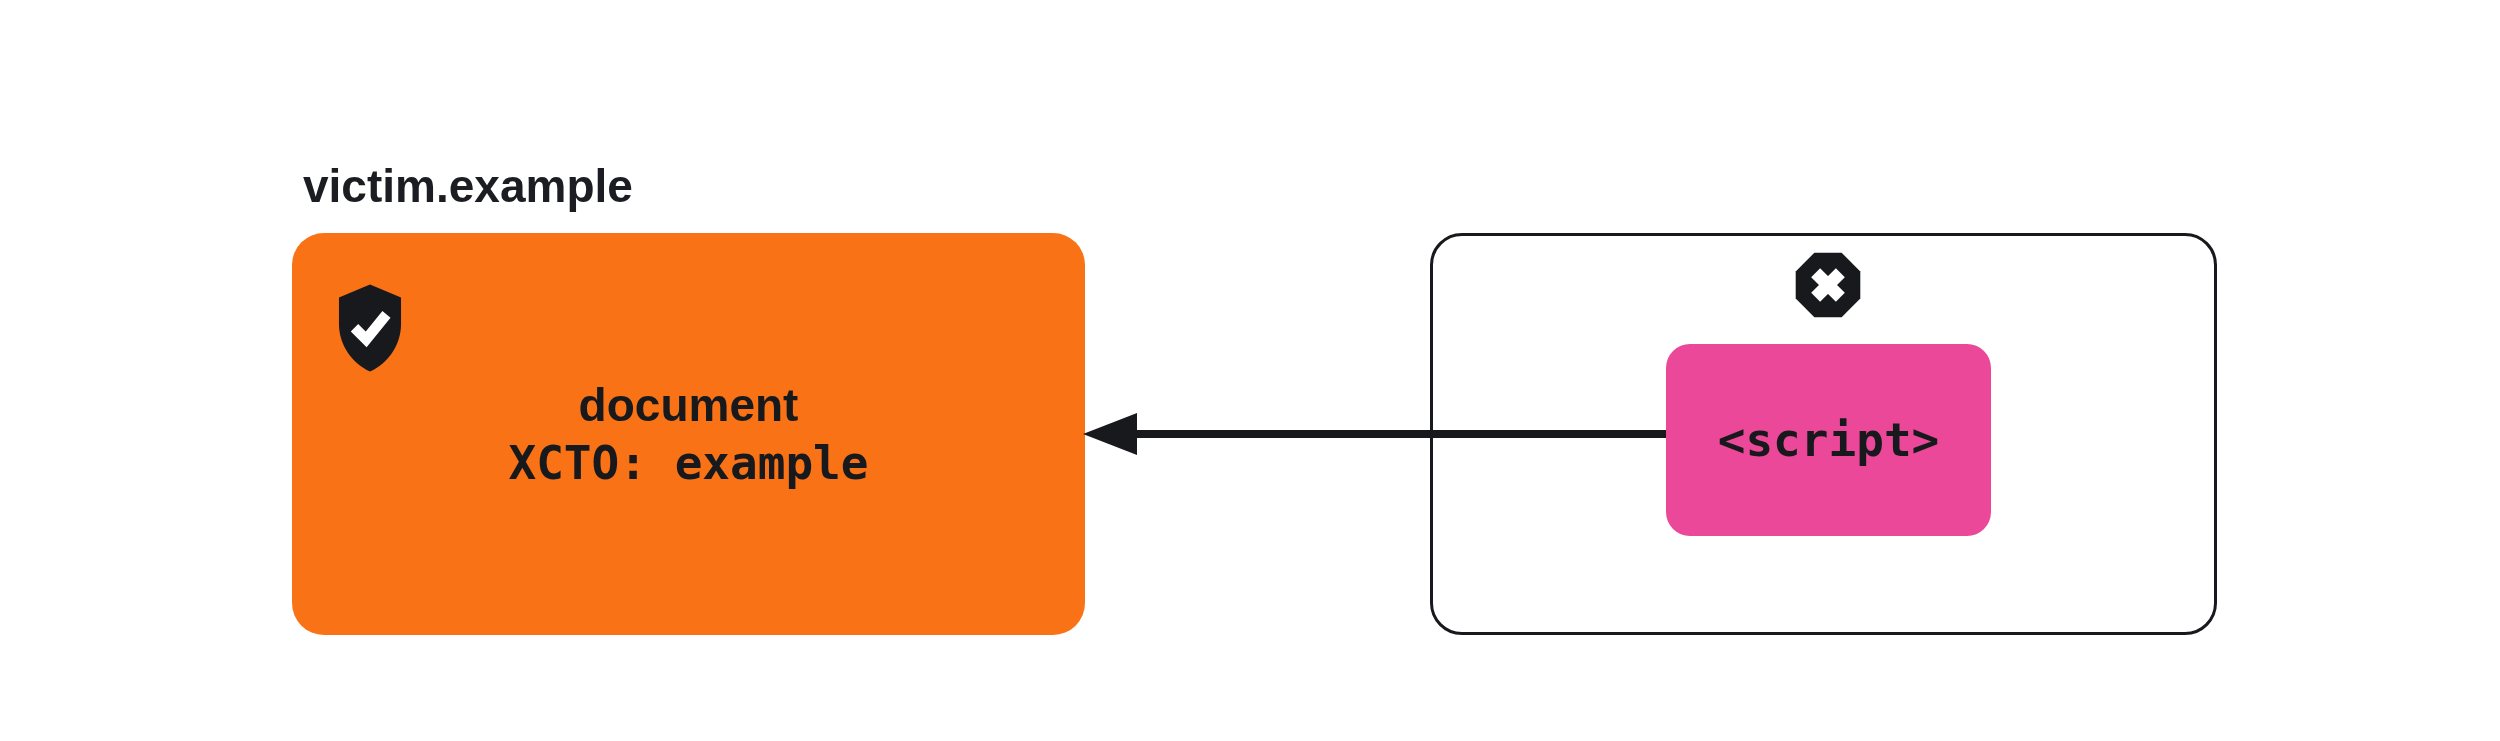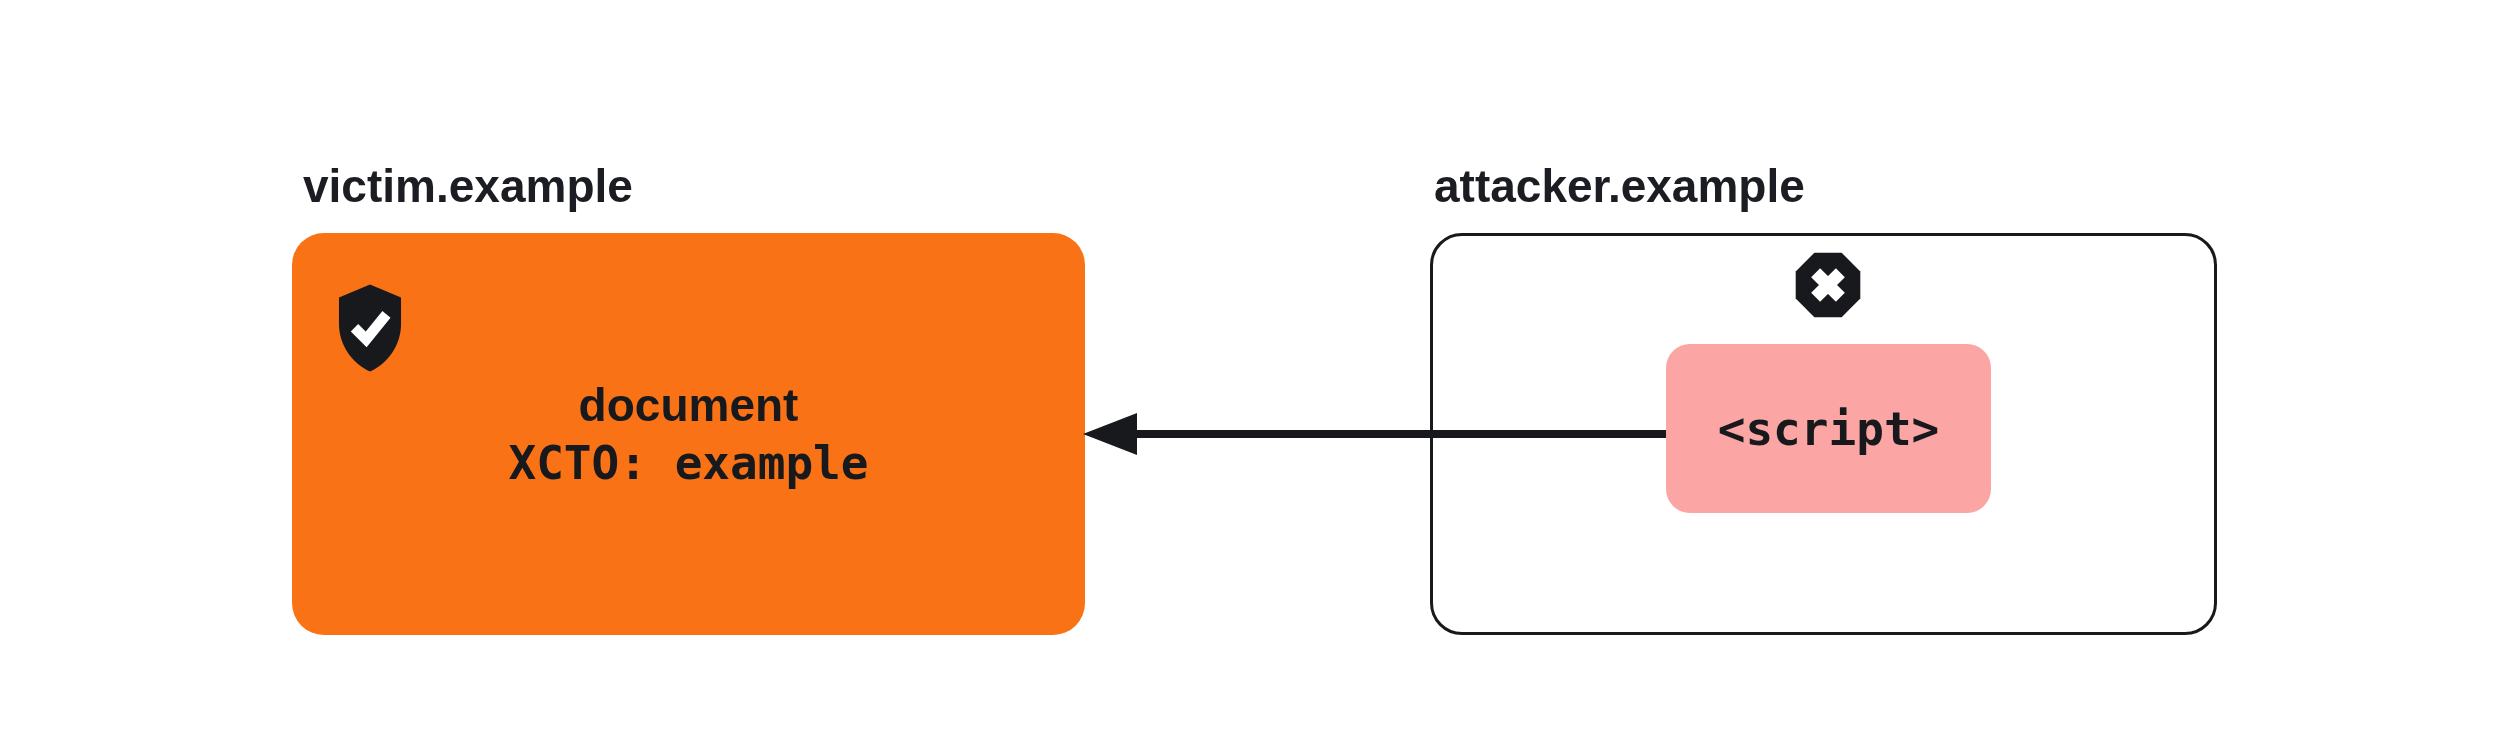--- a/index.html
+++ b/index.html
@@ -74,22 +74,22 @@
     left: 1790px;
     top: 247px;
     width: 76px;
     height: 76px;
   }
   .script-box {
     position: absolute;
     left: 1666px;
     top: 344px;
     width: 325px;
-    height: 169px;
-    background: #fca5a5;
+    height: 192px;
+    background: #ec4899;
     border-radius: 24px;
     display: flex;
     flex-direction: column;
     align-items: center;
     justify-content: center;
   }
   .script-box .box-text-line { line-height: 56px; }
 
   .arrow-svg {
     position: absolute;
@@ -110,21 +110,20 @@
     <span class="shield-icon">
       <svg width="76" height="94" viewBox="0 0 24 29" xmlns="http://www.w3.org/2000/svg">
         <path d="M12 0.8 L21.8 4.9 V13.2 C21.8 19.9 17.6 25.7 12 28.2 C6.4 25.7 2.2 19.9 2.2 13.2 V4.9 Z" fill="#17191d"></path>
         <polyline points="7.1,14.4 10.8,18.1 17.2,10.2" fill="none" stroke="#ffffff" stroke-width="3.3" stroke-linecap="butt" stroke-linejoin="miter"></polyline>
       </svg>
     </span>
     <div class="box-text-line sans-line">document</div>
     <div class="box-text-line mono-line">XCTO: example</div>
   </div>
 
-  <div class="origin-label attacker-label">attacker.example</div>
 
   <div class="attacker-box"></div>
 
   <svg class="arrow-svg" viewBox="0 0 583 54" xmlns="http://www.w3.org/2000/svg">
     <line x1="50" y1="27" x2="583" y2="27" stroke="#17191d" stroke-width="8"></line>
     <polygon points="0,27 54,6 54,48" fill="#17191d"></polygon>
   </svg>
 
   <span class="octagon-icon">
     <svg width="76" height="76" viewBox="0 0 24 24" xmlns="http://www.w3.org/2000/svg">

